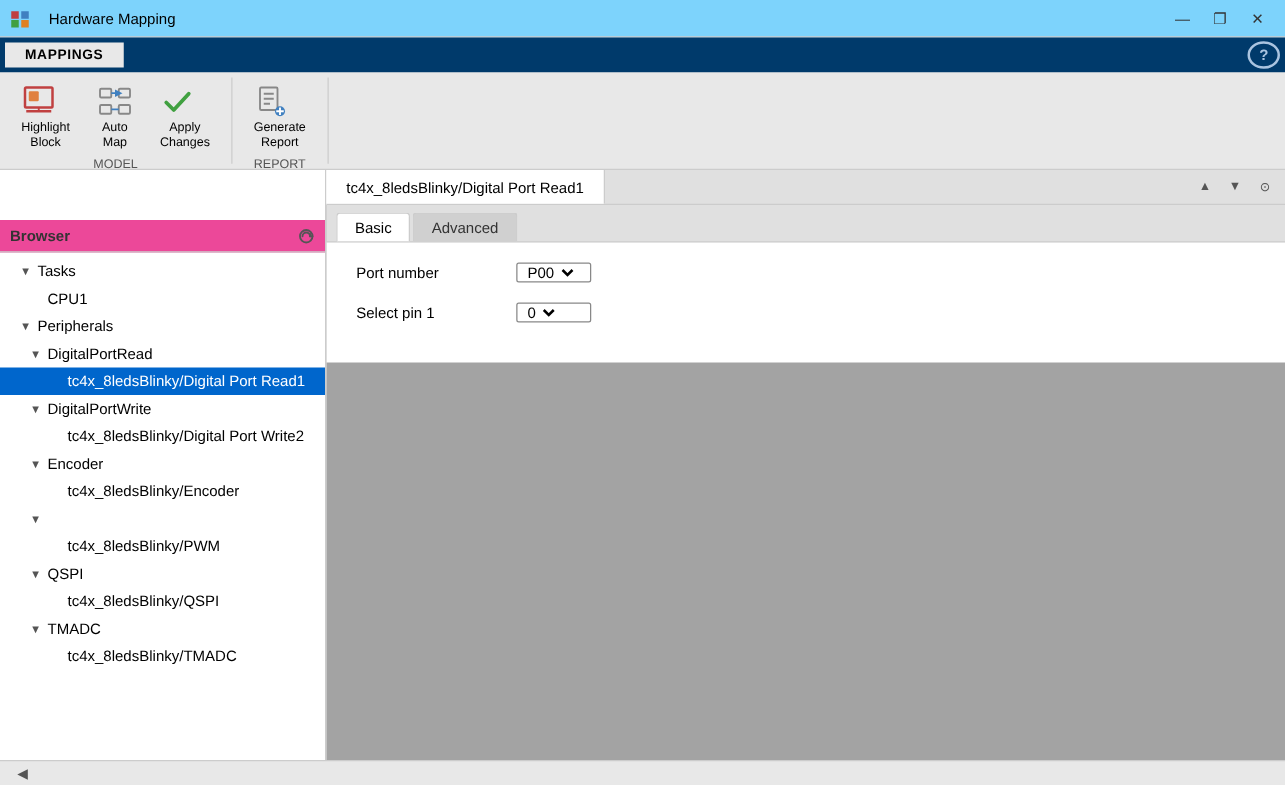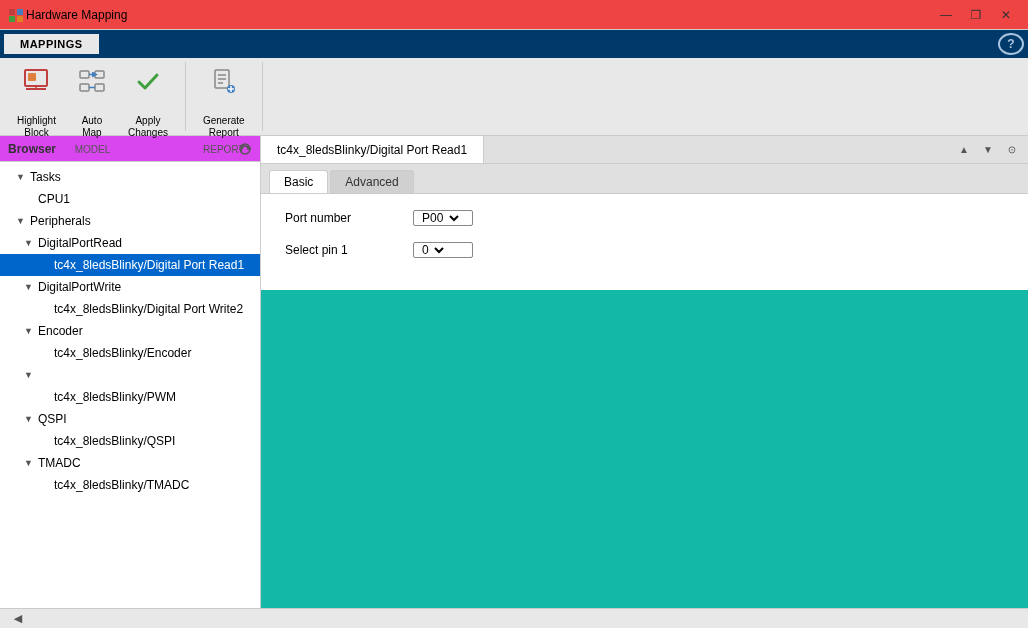--- a/index.html
+++ b/index.html
@@ -9,25 +9,25 @@
       background: #f0f0f0;
       width: 1028px;
       height: 628px;
       overflow: hidden;
     }
 
     
     .title-bar {
       display: flex;
       align-items: center;
-      background: #ef4444;
+      background: #7dd3fc;
       height: 30px;
       border-bottom: 1px solid #ccc;
       padding: 0 8px;
-      gap: 2px;
+      gap: 15px;
     }
     .title-bar-icon {
       width: 16px;
       height: 16px;
     }
     .title-bar-text {
       font-size: 12px;
       color: #000;
       flex: 1;
     }
@@ -109,29 +109,28 @@
     .ribbon-group-label {
       font-size: 10px;
       color: #555;
       margin-top: auto;
       text-align: center;
       padding-bottom: 2px;
     }
     .ribbon-btn {
       display: flex;
       flex-direction: column;
-      align-items: center;
       justify-content: center;
       padding: 4px 8px;
       cursor: pointer;
       border: 1px solid transparent;
       background: transparent;
       border-radius: 2px;
       min-width: 44px;
-      gap: 20px;
+      gap: 2px;
     }
     .ribbon-btn .icon {
       width: 28px;
       height: 28px;
       display: flex;
       align-items: center;
       justify-content: center;
     }
     .ribbon-btn .btn-label {
       font-size: 10px;
@@ -154,26 +153,27 @@
       border-right: 1px solid #ccc;
       display: flex;
       flex-direction: column;
       overflow: hidden;
     }
     .browser-header {
       display: flex;
       align-items: center;
       justify-content: space-between;
       padding: 4px 8px;
-      background: #d946ef;
+      background: #ec4899;
       border-bottom: 1px solid #ccc;
       font-size: 12px;
       font-weight: 600;
       color: #333;
       height: 26px;
+      margin-top: 40px;
     }
     .browser-content {
       flex: 1;
       overflow-y: auto;
       padding: 4px 0;
     }
     .tree-item {
       display: flex;
       align-items: center;
       height: 22px;
@@ -245,21 +245,21 @@
       justify-content: center;
       cursor: pointer;
       font-size: 10px;
       color: #555;
       border: 1px solid transparent;
     }
 
     
     .config-area {
       flex: 1;
-      background: #14b8a6;
+      background: #a3a3a3;
       padding: 0;
       overflow: hidden;
     }
     .config-tabs {
       display: flex;
       background: #e0e0e0;
       border-bottom: 1px solid #ccc;
       padding: 6px 8px 0 8px;
       gap: 2px;
     }

